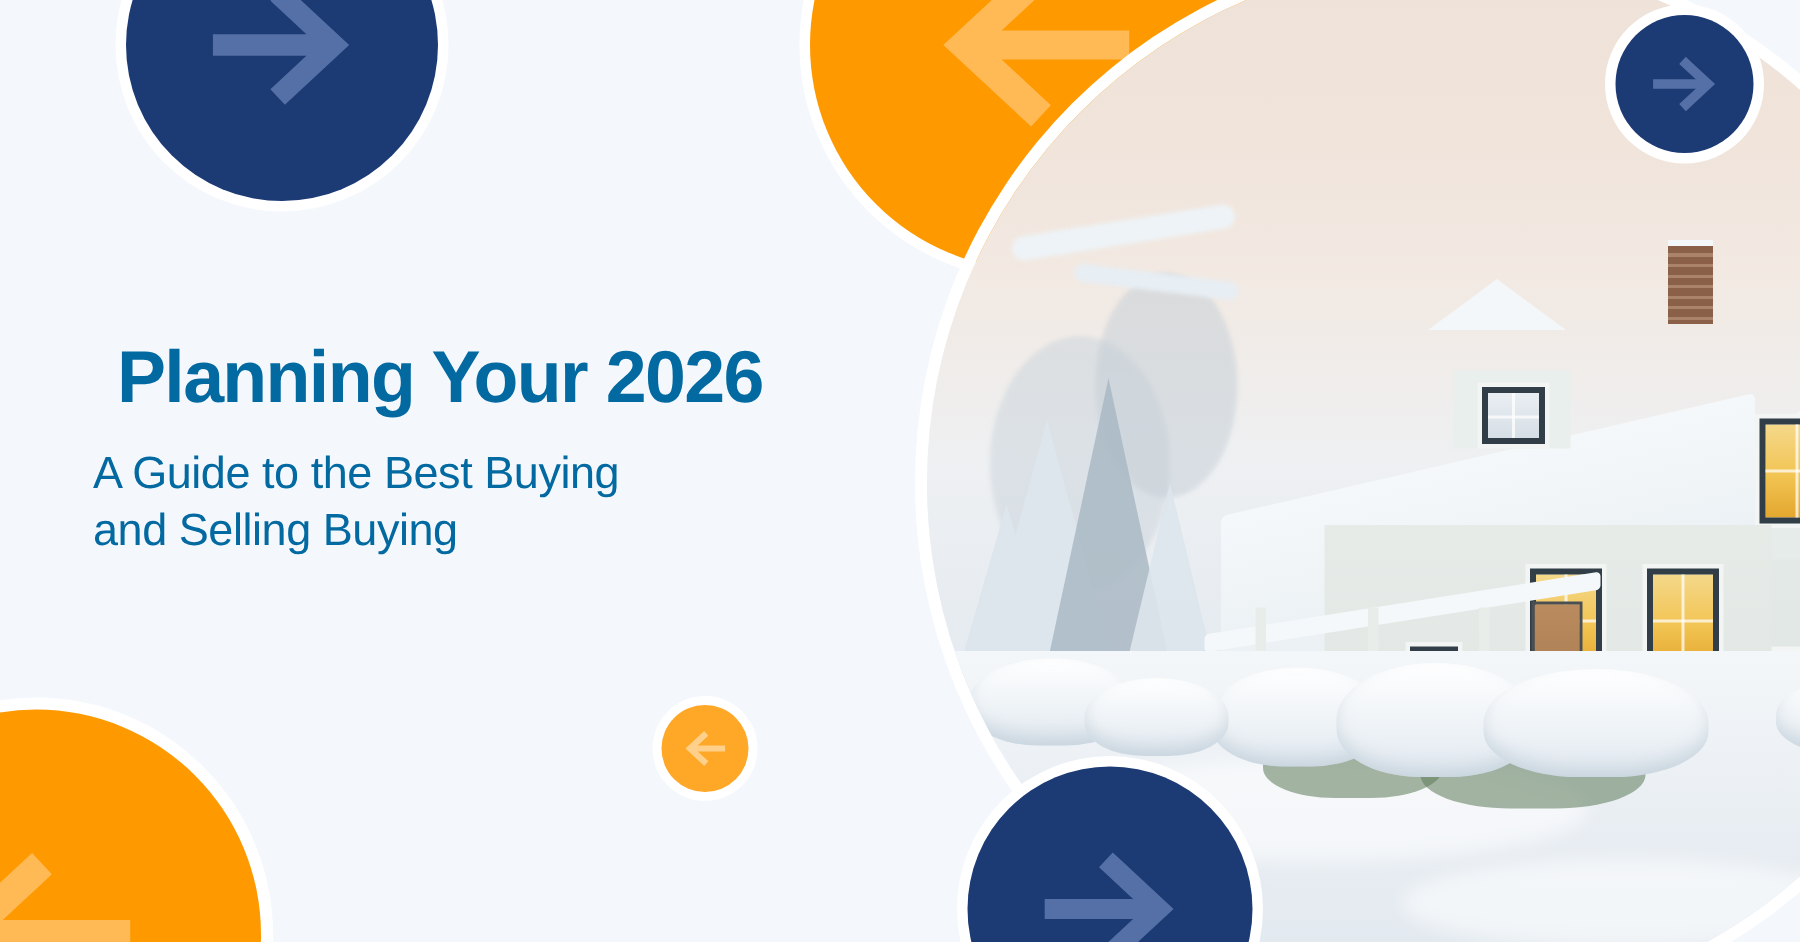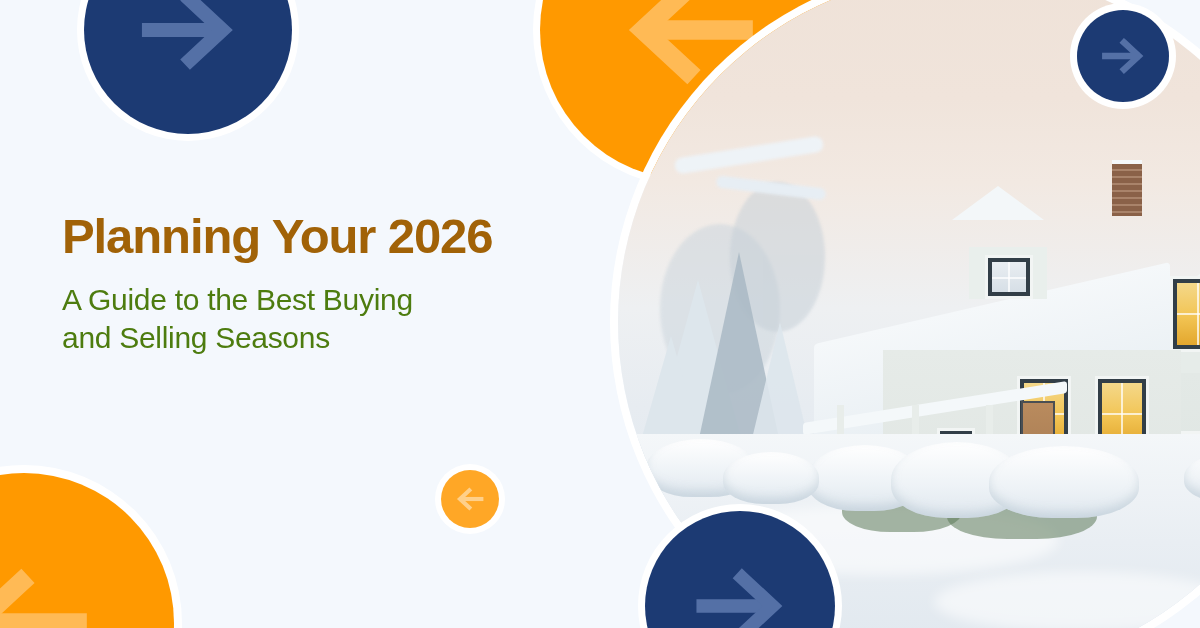--- a/index.html
+++ b/index.html
@@ -297,36 +297,36 @@
 
   
   #text-block {
     position: absolute;
     left: 62px;
     top: 208px;
     width: 540px;
     z-index: 7;
   }
   #headline {
-    margin: 0;
+    margin: 16px;
     font-family: "Liberation Sans", sans-serif;
     font-size: 49px;
     line-height: 1.16;
     font-weight: 700;
     letter-spacing: -1.1px;
-    color: #a16207;
+    color: #0369a1;
   }
   #subheadline {
     margin: 16px 0 0 0;
     font-family: "Liberation Sans", sans-serif;
     font-size: 30px;
     line-height: 1.26;
     font-weight: 400;
     letter-spacing: -0.3px;
-    color: #4d7c0f;
+    color: #0369a1;
   }
 </style>
 </head>
 <body>
 
 <div id="banner">
 
   <div class="deco-circle" id="circle-navy-topleft">
     <span>
       <svg width="110" height="110" viewBox="0 0 24 24" fill="none" stroke="#5470A6" stroke-width="3.1" stroke-linecap="square" stroke-linejoin="miter">
@@ -440,16 +440,16 @@
     <span>
       <svg width="150" height="150" viewBox="0 0 24 24" fill="none" stroke="#FFBA55" stroke-width="3.1" stroke-linecap="square" stroke-linejoin="miter">
         <path d="M20.5 12h-15"></path>
           <path d="M11.5 5.5 4.5 12l7 6.5"></path>
       </svg>
     </span>
   </div>
 
   <div id="text-block">
     <h1 id="headline"><span>Planning Your 2026</span><br></h1>
-    <p id="subheadline"><span>A Guide to the Best Buying</span><br><span>and Selling Seasons</span></p>
+    <p id="subheadline"><span>A Guide to the Best Buying</span><br><span>and Selling Buying</span></p>
   </div>
 
 </div>
 
 </body></html>

